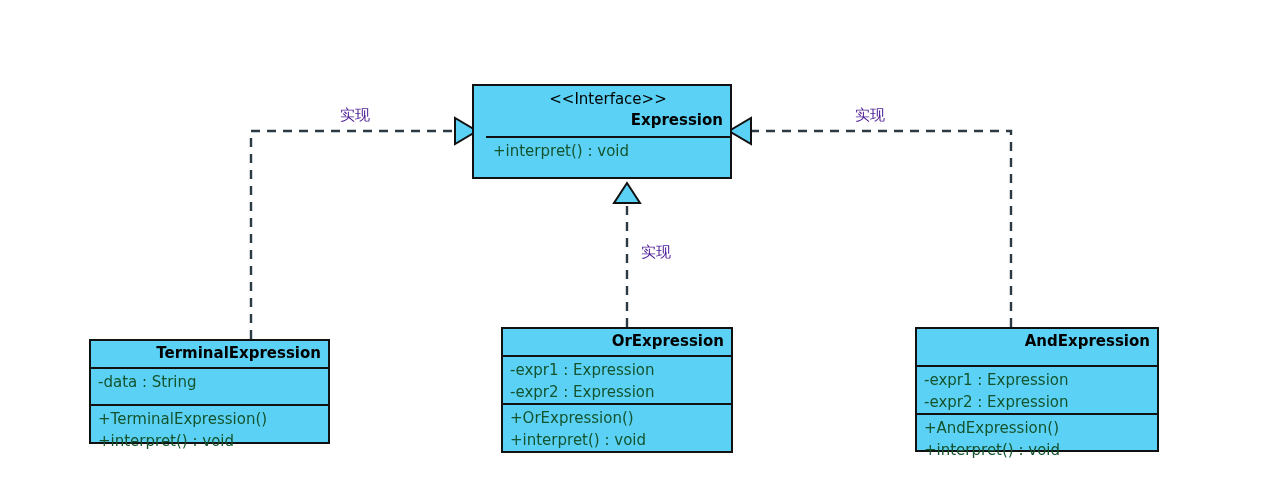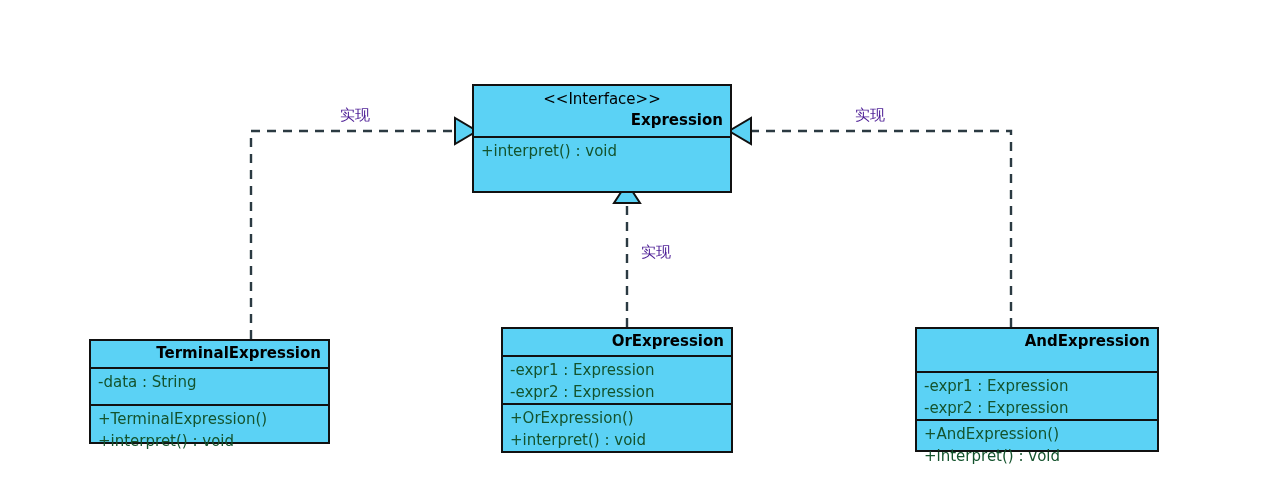--- a/index.html
+++ b/index.html
@@ -94,21 +94,21 @@
       <polygon points="614,203 640,203 627,183" fill="#5BD2F5" stroke="#111111" stroke-width="2"></polygon>
     </g>
   </svg>
 
   <div class="rel-label" style="left:340px; top:107px;">实现</div>
 
   <div class="rel-label" style="left:855px; top:107px;">实现</div>
 
   <div class="rel-label" style="left:641px; top:244px;">实现</div>
 
-  <div class="uml-box" style="left:472px; top:84px; width:260px; height:109px;">
+  <div class="uml-box" style="left:472px; top:84px; width:260px; height:95px;padding-left:12px;">
     <div class="uml-compartment" style="height:50px;">
       <div class="uml-stereotype">&lt;&lt;Interface&gt;&gt;</div>
       <div class="uml-title">Expression</div>
     </div>
     <div class="uml-compartment" style="height:49px;">
       <div class="uml-member">+interpret() : void</div>
     </div>
   </div>
 
   <div class="uml-box" style="left:89px; top:339px; width:241px; height:105px;">
@@ -132,21 +132,21 @@
       <div class="uml-member">-expr1 : Expression</div>
       <div class="uml-member">-expr2 : Expression</div>
     </div>
     <div class="uml-compartment" style="height:48px;">
       <div class="uml-member">+OrExpression()</div>
       <div class="uml-member">+interpret() : void</div>
     </div>
   </div>
 
   <div class="uml-box" style="left:915px; top:327px; width:244px; height:125px;">
-    <div class="uml-compartment" style="height:42px;">
+    <div class="uml-compartment" style="height:36px;">
       <div class="uml-title">AndExpression</div>
     </div>
     <div class="uml-compartment" style="height:48px;">
       <div class="uml-member">-expr1 : Expression</div>
       <div class="uml-member">-expr2 : Expression</div>
     </div>
     <div class="uml-compartment" style="height:47px;">
       <div class="uml-member">+AndExpression()</div>
       <div class="uml-member">+interpret() : void</div>
     </div>

